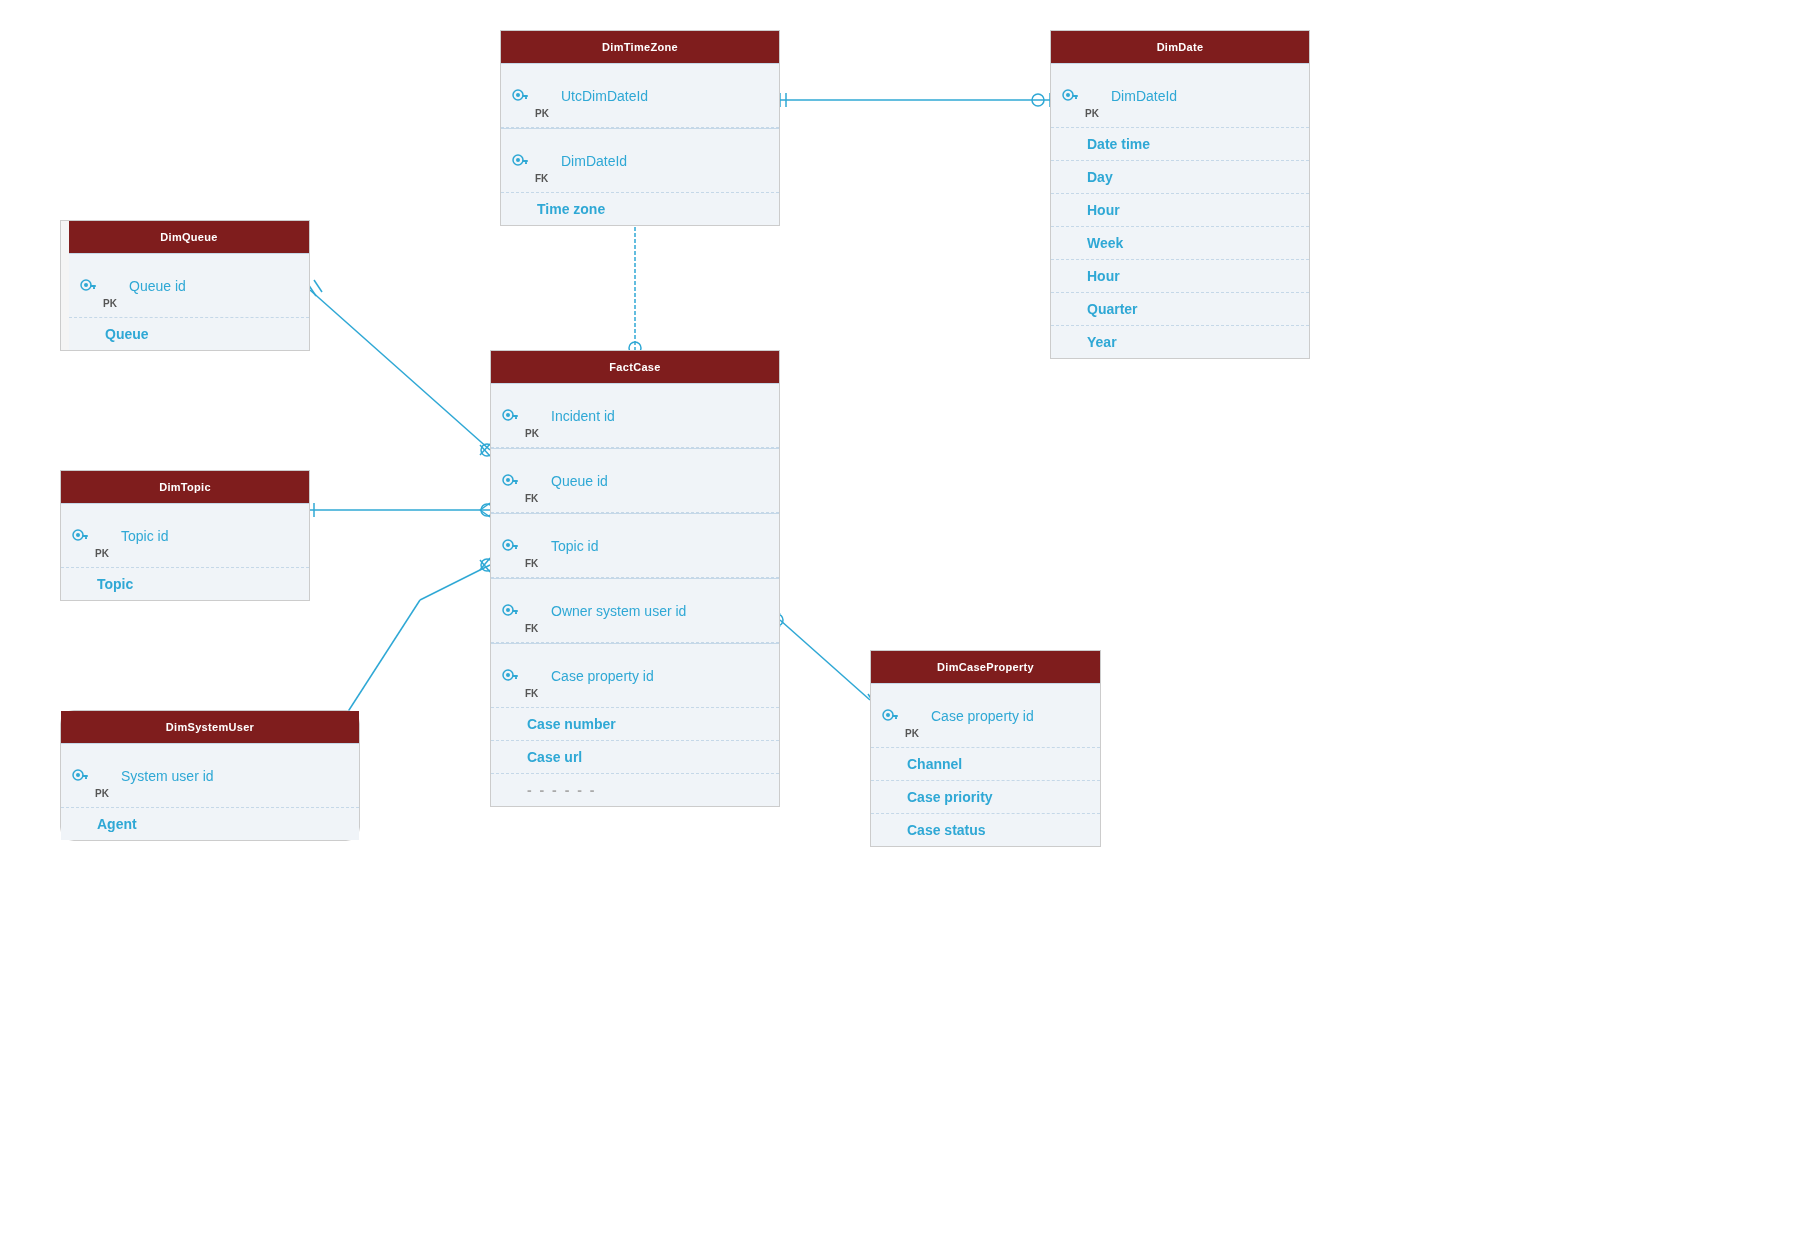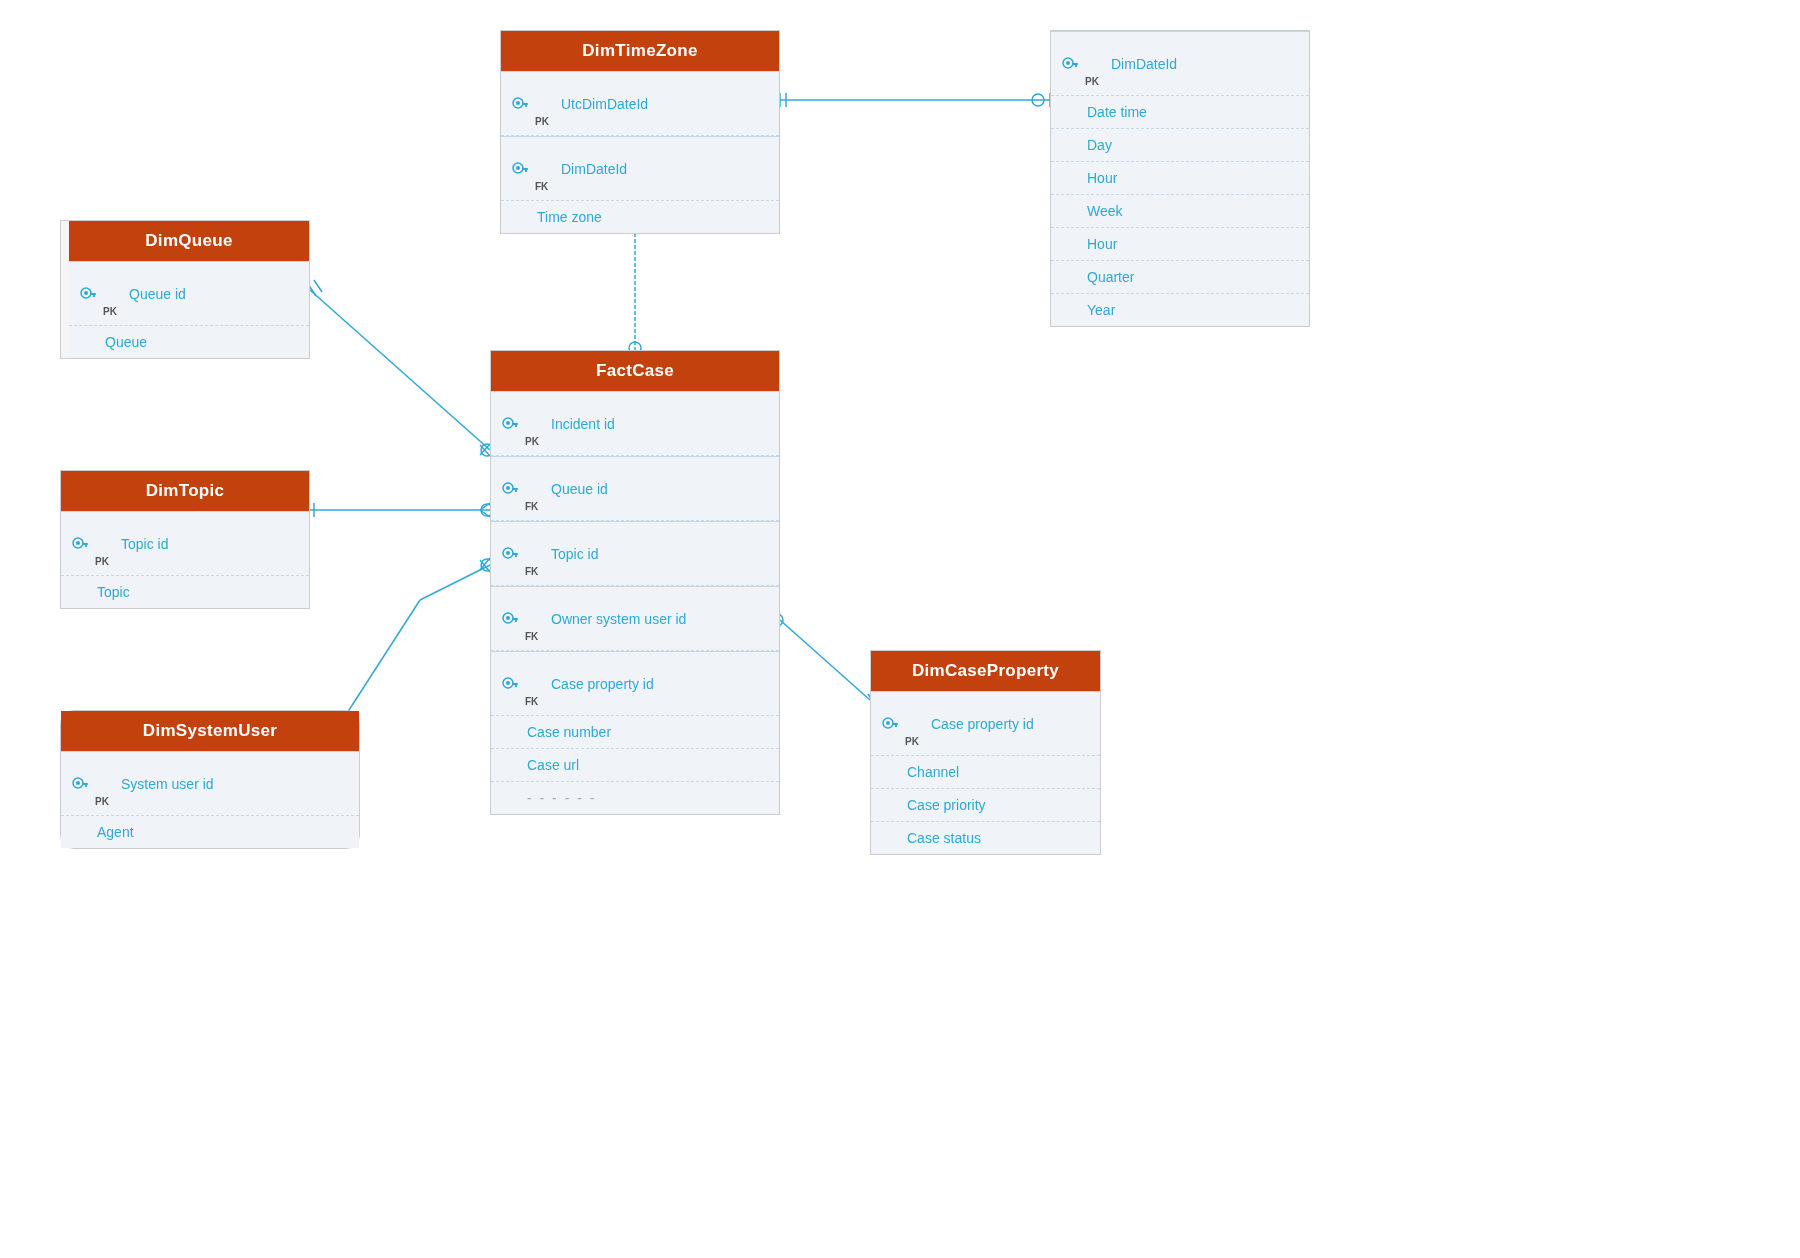--- a/index.html
+++ b/index.html
@@ -18,46 +18,47 @@
       background: #fff;
     }
     .entity-box {
       position: absolute;
       min-width: 220px;
       border: 1px solid #ccc;
       background: #f5f5f5;
       font-size: 15px;
     }
     .entity-header {
-      background: #c2410c;
+      background: #7f1d1d;
       color: #fff;
       font-weight: bold;
       text-align: center;
       padding: 10px 16px;
-      font-size: 17px;
+      font-size: 11px;
       letter-spacing: 0.3px;
     }
     .entity-body {
       background: #f0f4f8;
     }
     .entity-row {
       padding: 8px 14px 8px 10px;
       display: flex;
       align-items: center;
       gap: 6px;
       color: #2fa8d5;
       font-size: 14px;
       border-bottom: 1px dashed #c5d8e8;
     }
     .entity-row:last-child {
       border-bottom: none;
     }
     .entity-row.plain {
       color: #2fa8d5;
       padding-left: 36px;
+      font-weight: bold;
     }
     .entity-row.separator {
       border-top: 1px solid #c5d8e8;
       border-bottom: 1px dashed #c5d8e8;
     }
     .key-icon {
       display: inline-flex;
       align-items: center;
       justify-content: center;
       width: 18px;
@@ -169,20 +170,21 @@
         <span class="key-badge">FK</span>
         <span>DimDateId</span>
       </div>
       <div class="entity-row plain">
         <span>Time zone</span>
       </div>
     </div>
   </div>
 
   <div class="entity-box" style="left:1050px; top:30px; width:260px;">
+    <div class="entity-header">DimDate</div>
     <div class="entity-body">
       <div class="entity-row separator">
         <span class="key-icon">
           <svg width="16" height="16" viewBox="0 0 16 16">
               <ellipse cx="6" cy="7" rx="5" ry="5" fill="none" stroke="#2fa8d5" stroke-width="1.5"></ellipse>
               <circle cx="6" cy="7" r="2" fill="#2fa8d5"></circle>
               <rect x="10" y="7" width="6" height="2" rx="1" fill="#2fa8d5"></rect>
               <rect x="13" y="9" width="2" height="2" rx="0.5" fill="#2fa8d5"></rect>
             </svg>
         </span>

